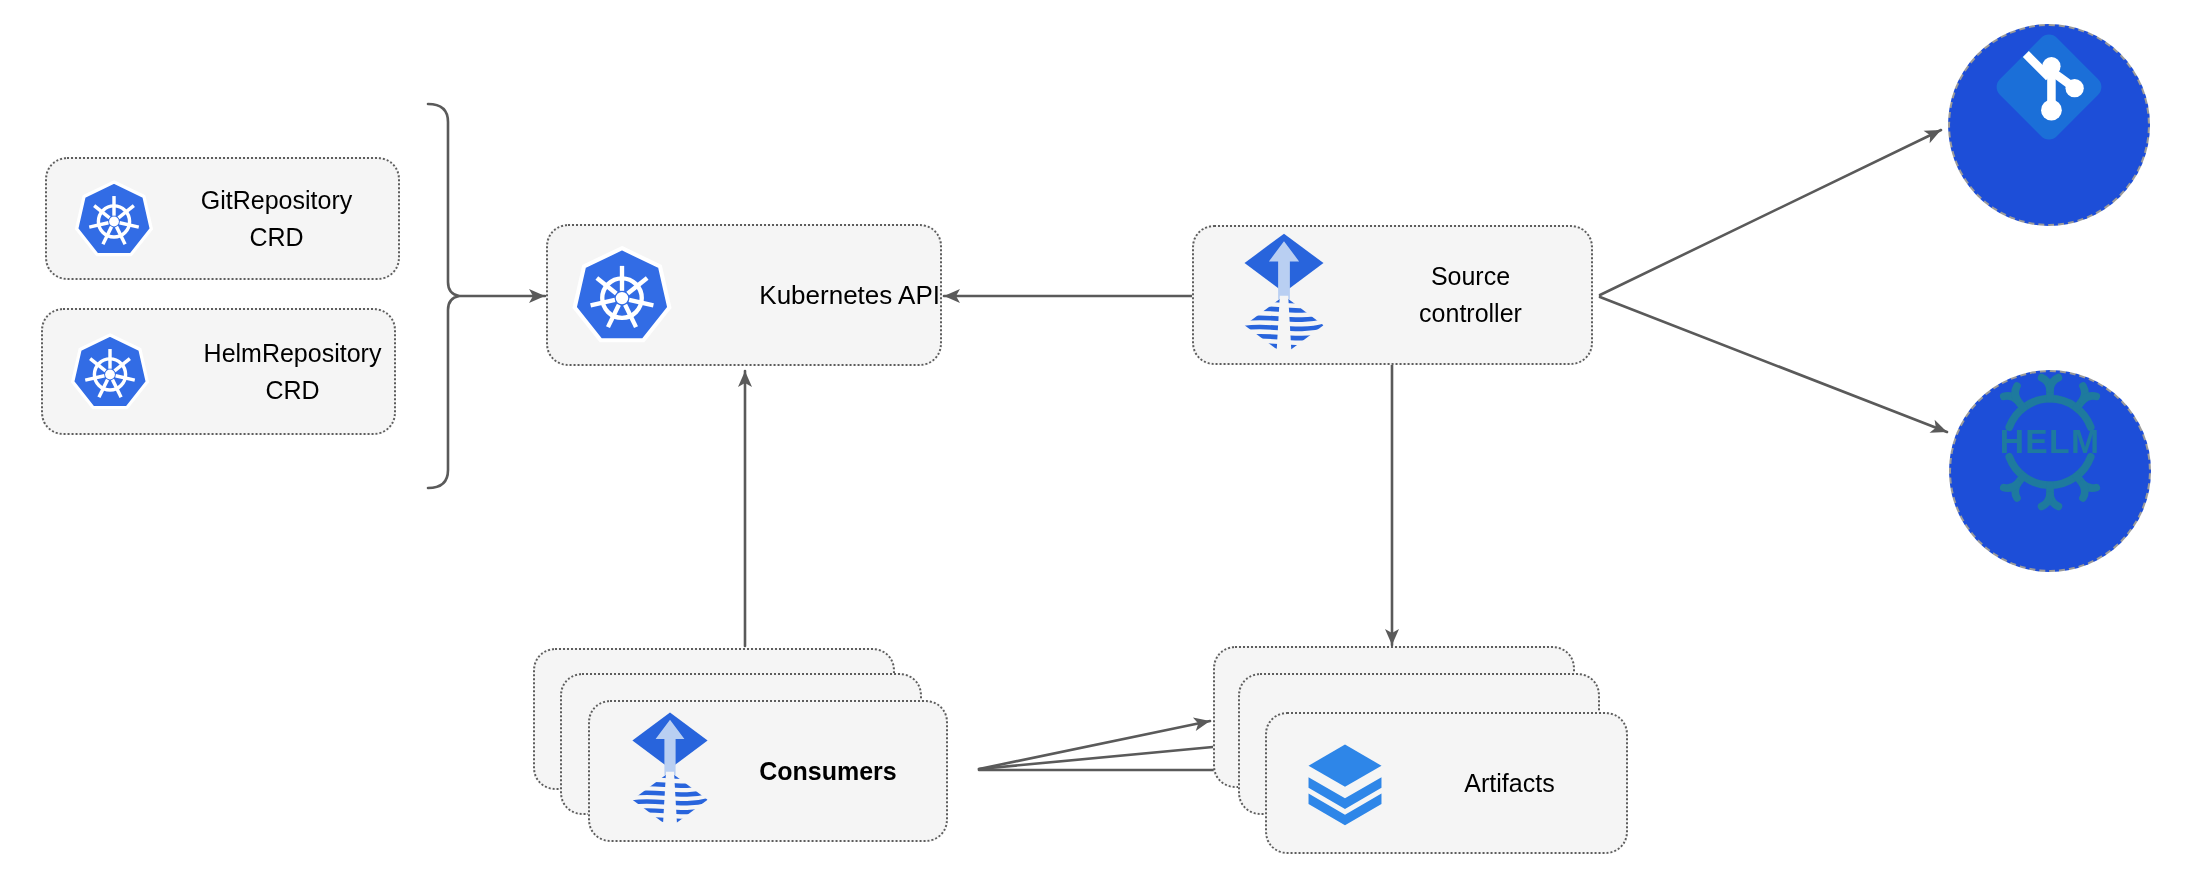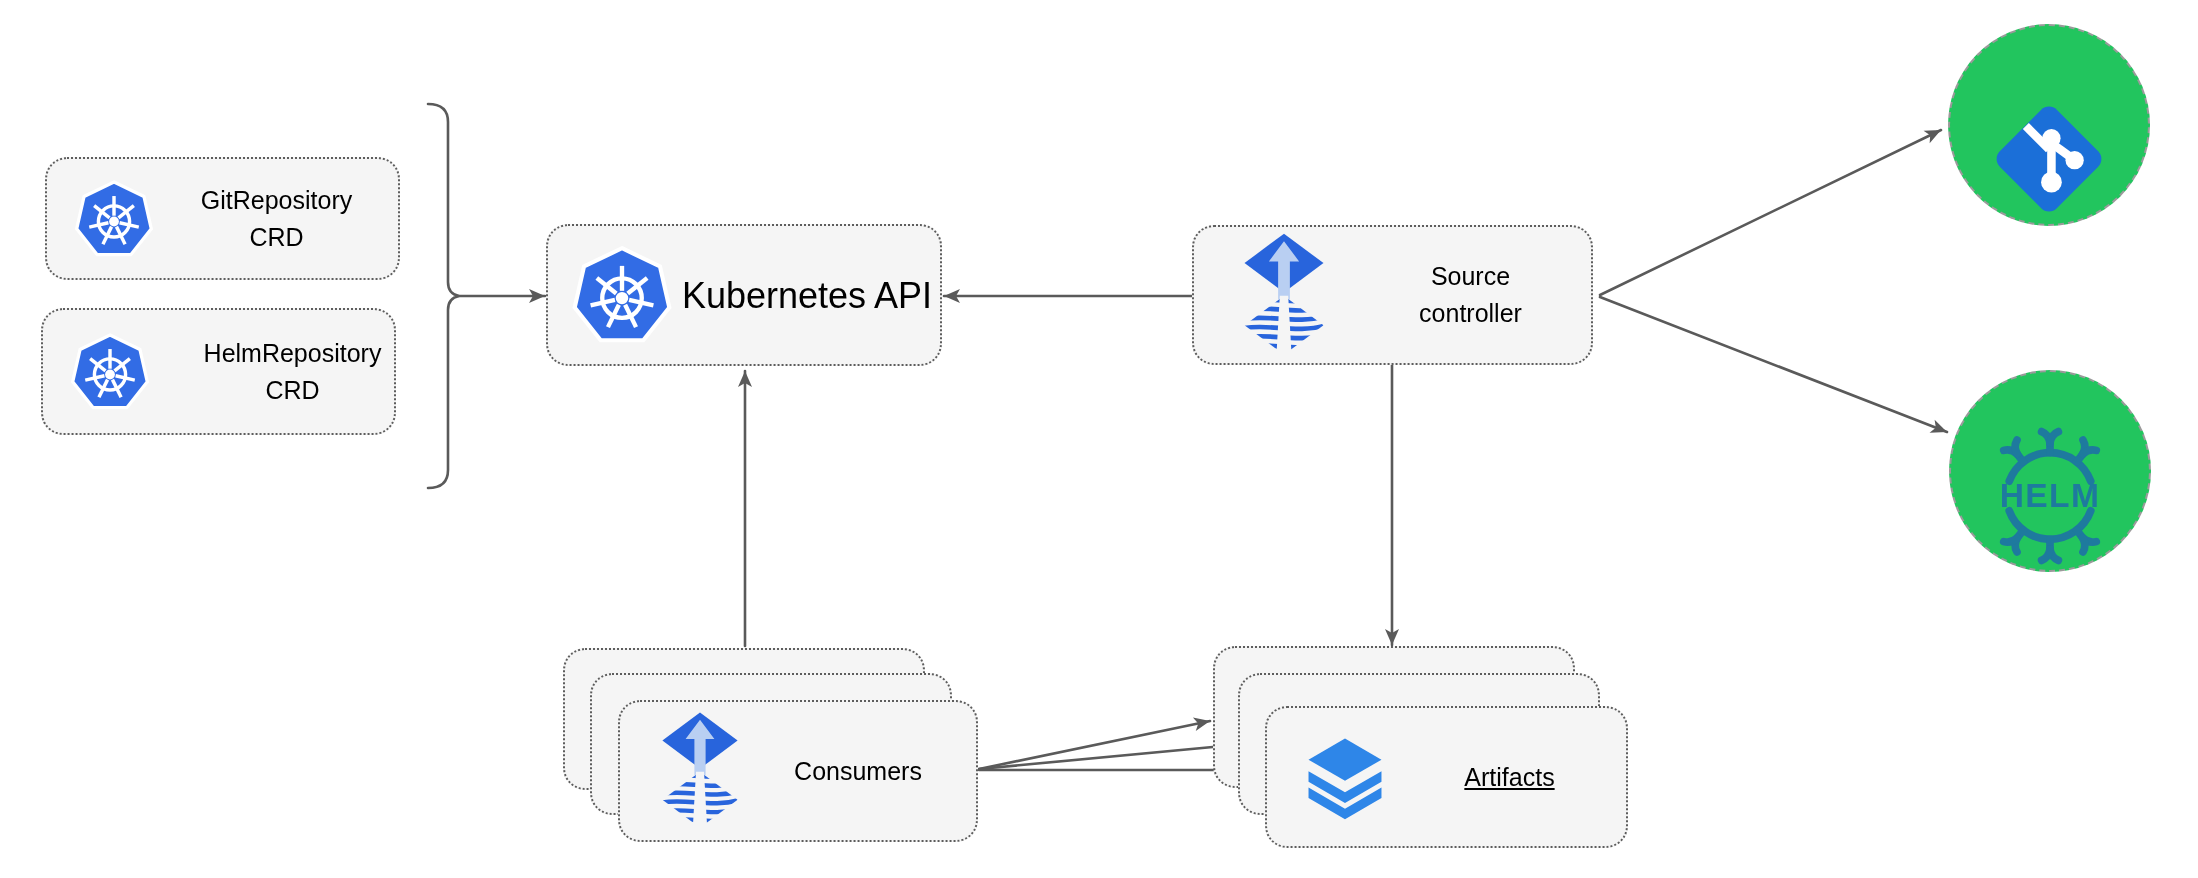--- a/index.html
+++ b/index.html
@@ -10,23 +10,23 @@
   .layer{position:absolute;left:0;top:0;width:2198px;height:878px;}
   .node{
     position:absolute;box-sizing:border-box;background:#f5f5f5;
     border:2px dotted #5d5d5d;border-radius:22px;
     display:flex;align-items:center;
   }
   .node .icon{flex:0 0 auto;display:flex;align-items:center;justify-content:center;}
   .node .label{flex:1 1 auto;text-align:center;font-size:25px;line-height:37px;color:#000;}
   .label .ln{display:block;}
   .circle-node{
-    position:absolute;box-sizing:border-box;background:#22c55e;
+    position:absolute;box-sizing:border-box;background:#1d4ed8;
     border:2.5px dashed #9a9a9a;border-radius:50%;
-    display:flex;align-items:flex-end;justify-content:center;
+    display:flex;align-items:flex-start;justify-content:center;
   }
   .stack{position:absolute;}
   .stackbox{
     position:absolute;box-sizing:border-box;background:#f5f5f5;
     border:2px dotted #5d5d5d;border-radius:22px;
   }
   .helm-text{font-weight:bold;letter-spacing:1px;}
 </style>
 </head>
 <body>
@@ -109,21 +109,21 @@
             <line x1="55.5" y1="48.6" x2="74.2" y2="33.7"></line>
           <line x1="56.8" y1="54.6" x2="80.2" y2="59.9"></line>
             <line x1="53" y1="59.3" x2="63.5" y2="80.9"></line>
           <line x1="47" y1="59.3" x2="36.5" y2="80.9"></line>
             <line x1="43.2" y1="54.6" x2="19.8" y2="59.9"></line>
           <line x1="44.5" y1="48.6" x2="25.8" y2="33.7"></line>
         </g>
         <circle cx="50" cy="53" r="6" fill="#ffffff"></circle>
       </svg>
     </span>
-    <span class="label" style="font-size:36px;">Kubernetes API</span>
+    <span class="label" style="font-size:26px;text-align:right;">Kubernetes API</span>
   </div>
 
   <div class="node" style="left:1192px;top:225px;width:401px;height:140px;gap:24px;">
     <span class="icon" style="margin-left:48px;">
       <svg width="84" height="126" viewBox="0 0 100 150">
         <polygon points="50,2 97,37 50,72 3,37" fill="#2864dc"></polygon>
         <path d="M50,11 L68,35 L57,35 L57,80 L43,80 L43,35 L32,35 Z" fill="#b9cff2"></path>
         <defs>
             <clipPath id="fluxclip-src">
               <polygon points="50,76 97,111 50,146 3,111"></polygon>
@@ -197,21 +197,21 @@
               <line x1="50" y1="19" x2="50" y2="12"></line>
               <path d="M50,12 Q49,6 44,4"></path>
               <path d="M50,12 Q51,6 56,4"></path>
             </g>
         </g>
         <text class="helm-text" x="50" y="58" text-anchor="middle" font-size="24" font-family="Liberation Sans, DejaVu Sans, sans-serif" fill="#1e7a9e">HELM</text>
       </svg>
     </span>
   </div>
 
-  <div class="stack" style="left:563px;top:648px;width:417px;height:194px;">
+  <div class="stack" style="left:533px;top:648px;width:417px;height:194px;font-weight:bold;">
     <div class="stackbox" style="left:0;top:0;width:362px;height:142px;"></div>
     <div class="stackbox" style="left:27px;top:25px;width:362px;height:142px;"></div>
     <div class="node" style="left:55px;top:52px;width:360px;height:142px;">
       <span class="icon" style="margin-left:40px;">
         <svg width="80" height="120" viewBox="0 0 100 150">
           <polygon points="50,2 97,37 50,72 3,37" fill="#2864dc"></polygon>
           <path d="M50,11 L68,35 L57,35 L57,80 L43,80 L43,35 L32,35 Z" fill="#b9cff2"></path>
           <defs>
               <clipPath id="fluxclip-con">
                 <polygon points="50,76 97,111 50,146 3,111"></polygon>
@@ -228,21 +228,21 @@
           <polygon points="45,76 55,76 59,146 41,146" fill="#f5f5f5"></polygon>
         </svg>
       </span>
       <span class="label">Consumers</span>
     </div>
   </div>
 
   <div class="stack" style="left:1213px;top:646px;width:415px;height:196px;">
     <div class="stackbox" style="left:0;top:0;width:362px;height:142px;"></div>
     <div class="stackbox" style="left:25px;top:27px;width:362px;height:142px;"></div>
-    <div class="node" style="left:52px;top:60px;width:363px;height:142px;text-decoration:underline;">
+    <div class="node" style="left:52px;top:66px;width:363px;height:142px;">
       <span class="icon" style="margin-left:30px;">
         <svg width="96" height="96" viewBox="0 0 100 100">
           <polygon points="50,10 88,32 50,54 12,32" fill="#2e86e8"></polygon>
           <polygon points="12,44 50,66 88,44 88,55 50,77 12,55" fill="#2e86e8"></polygon>
           <polygon points="12,61 50,83 88,61 88,72 50,94 12,72" fill="#2e86e8"></polygon>
         </svg>
       </span>
       <span class="label">Artifacts</span>
     </div>
   </div>

